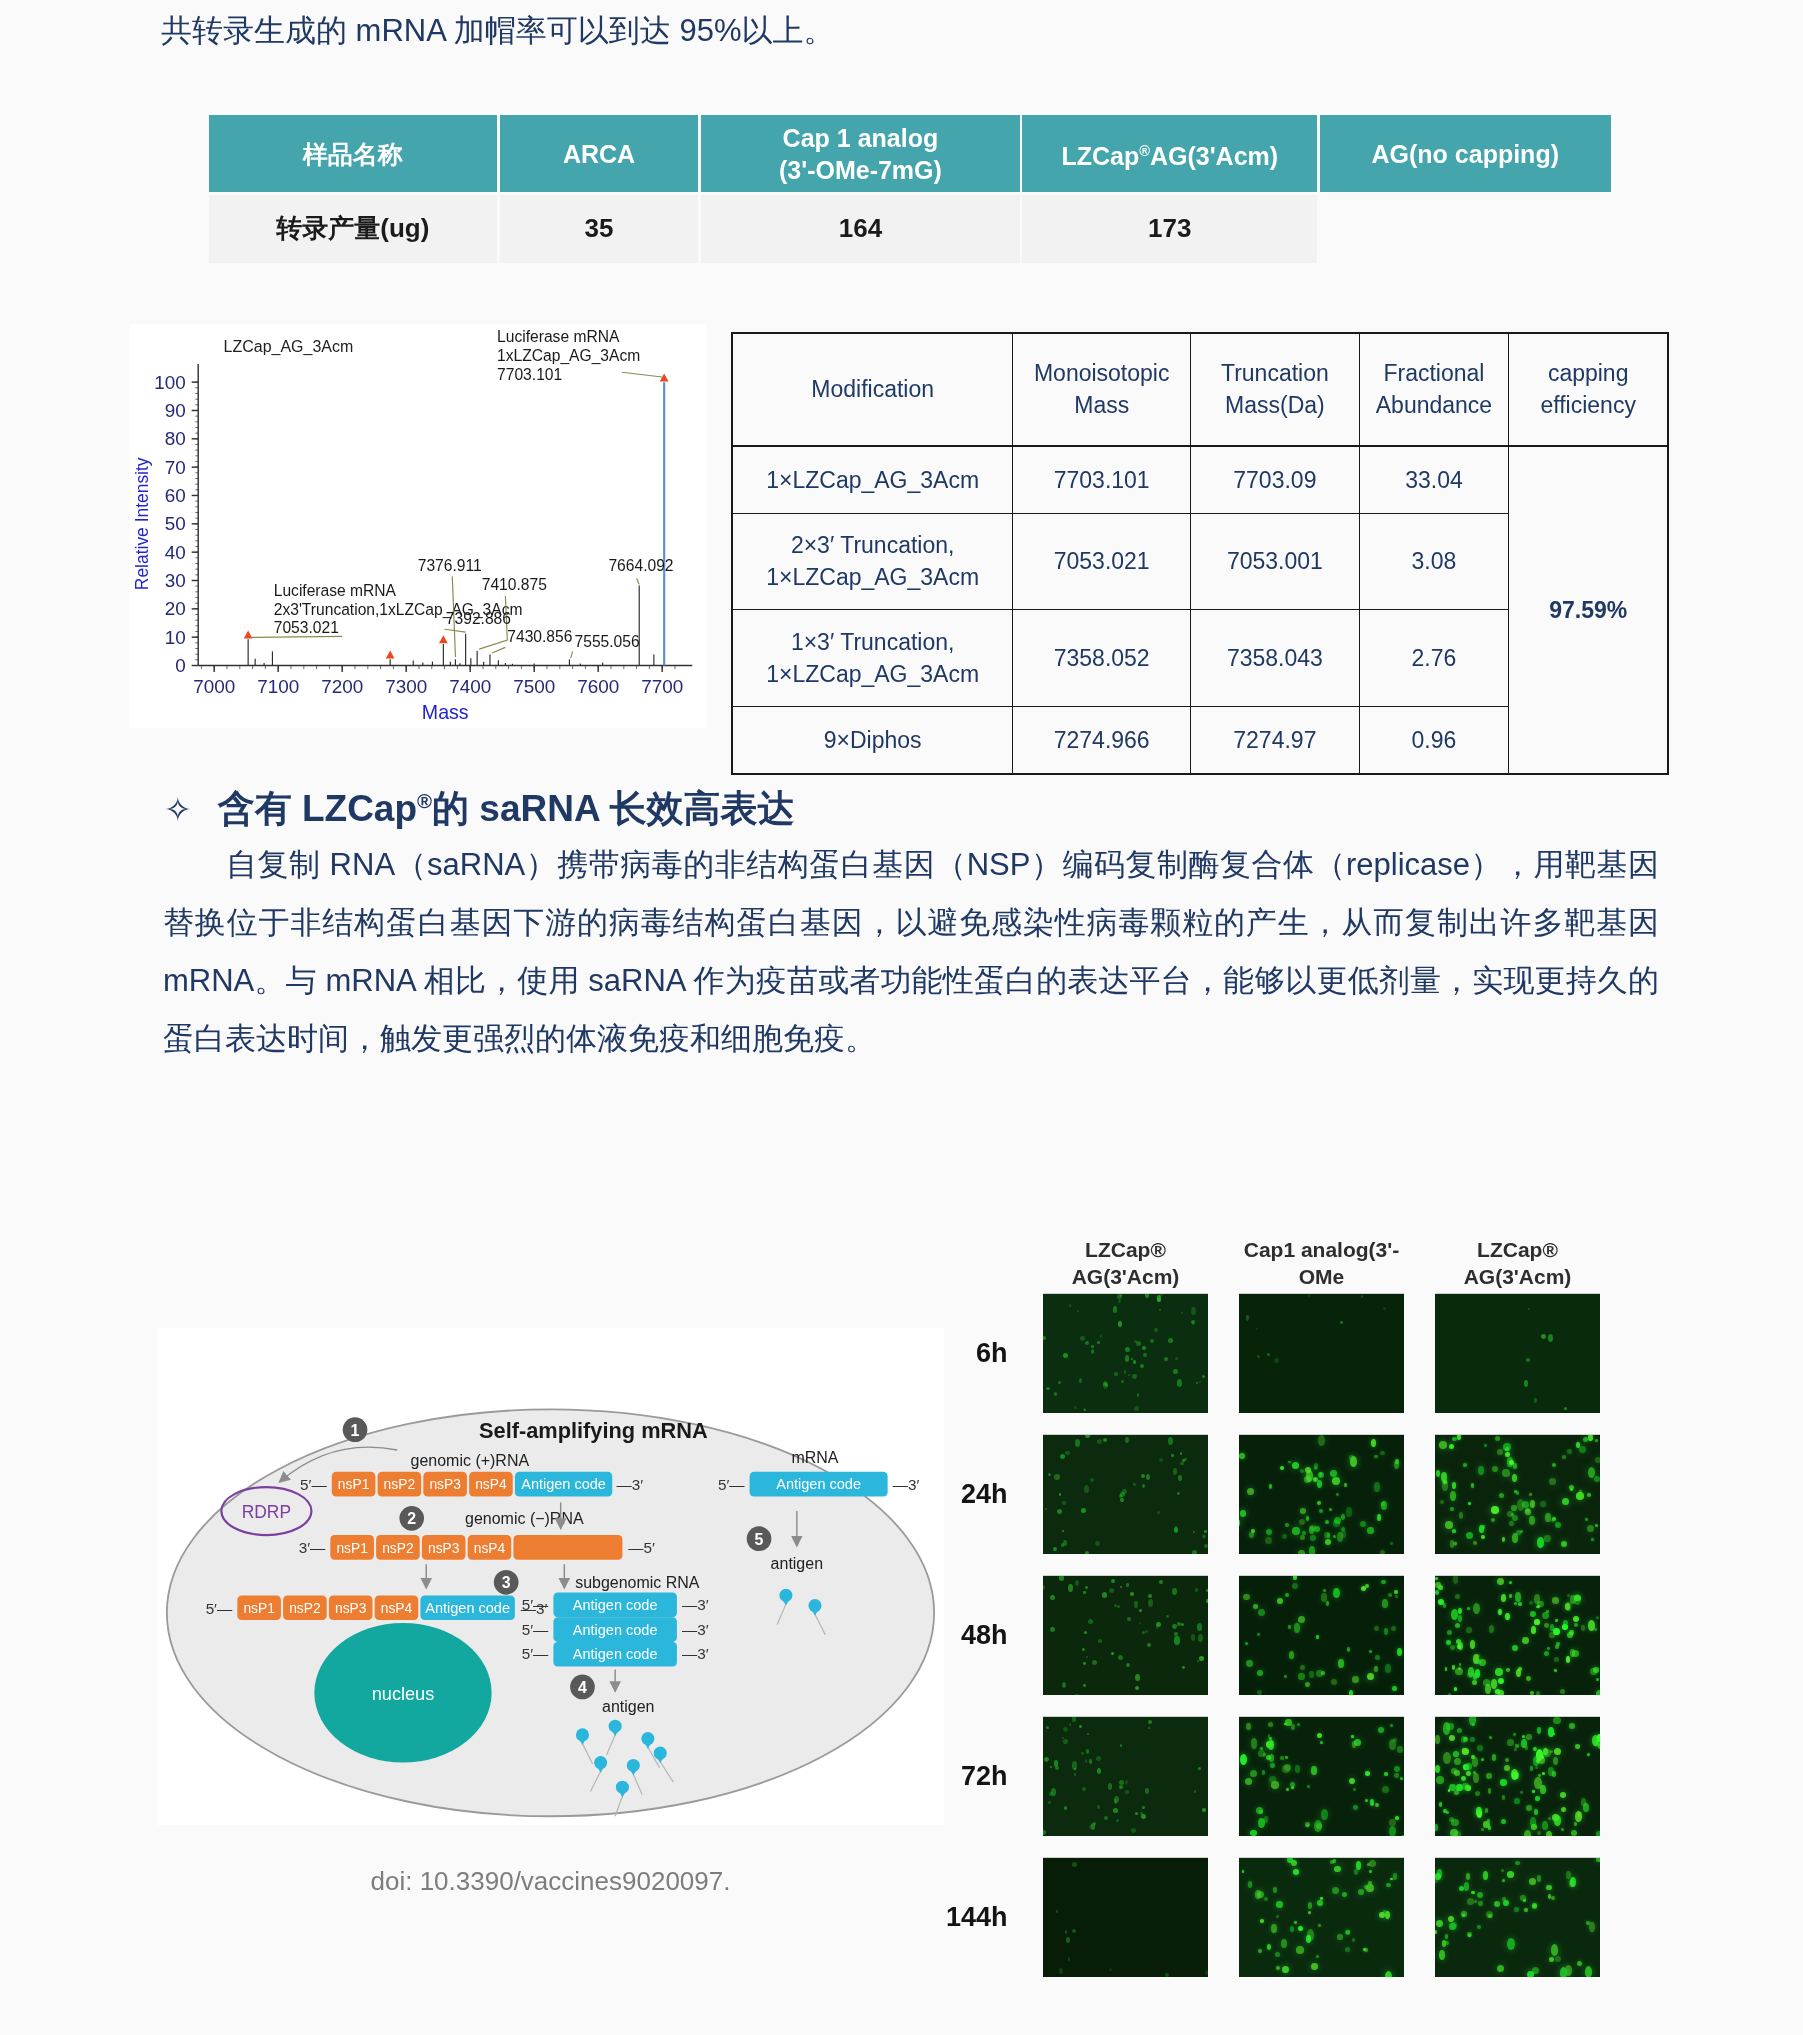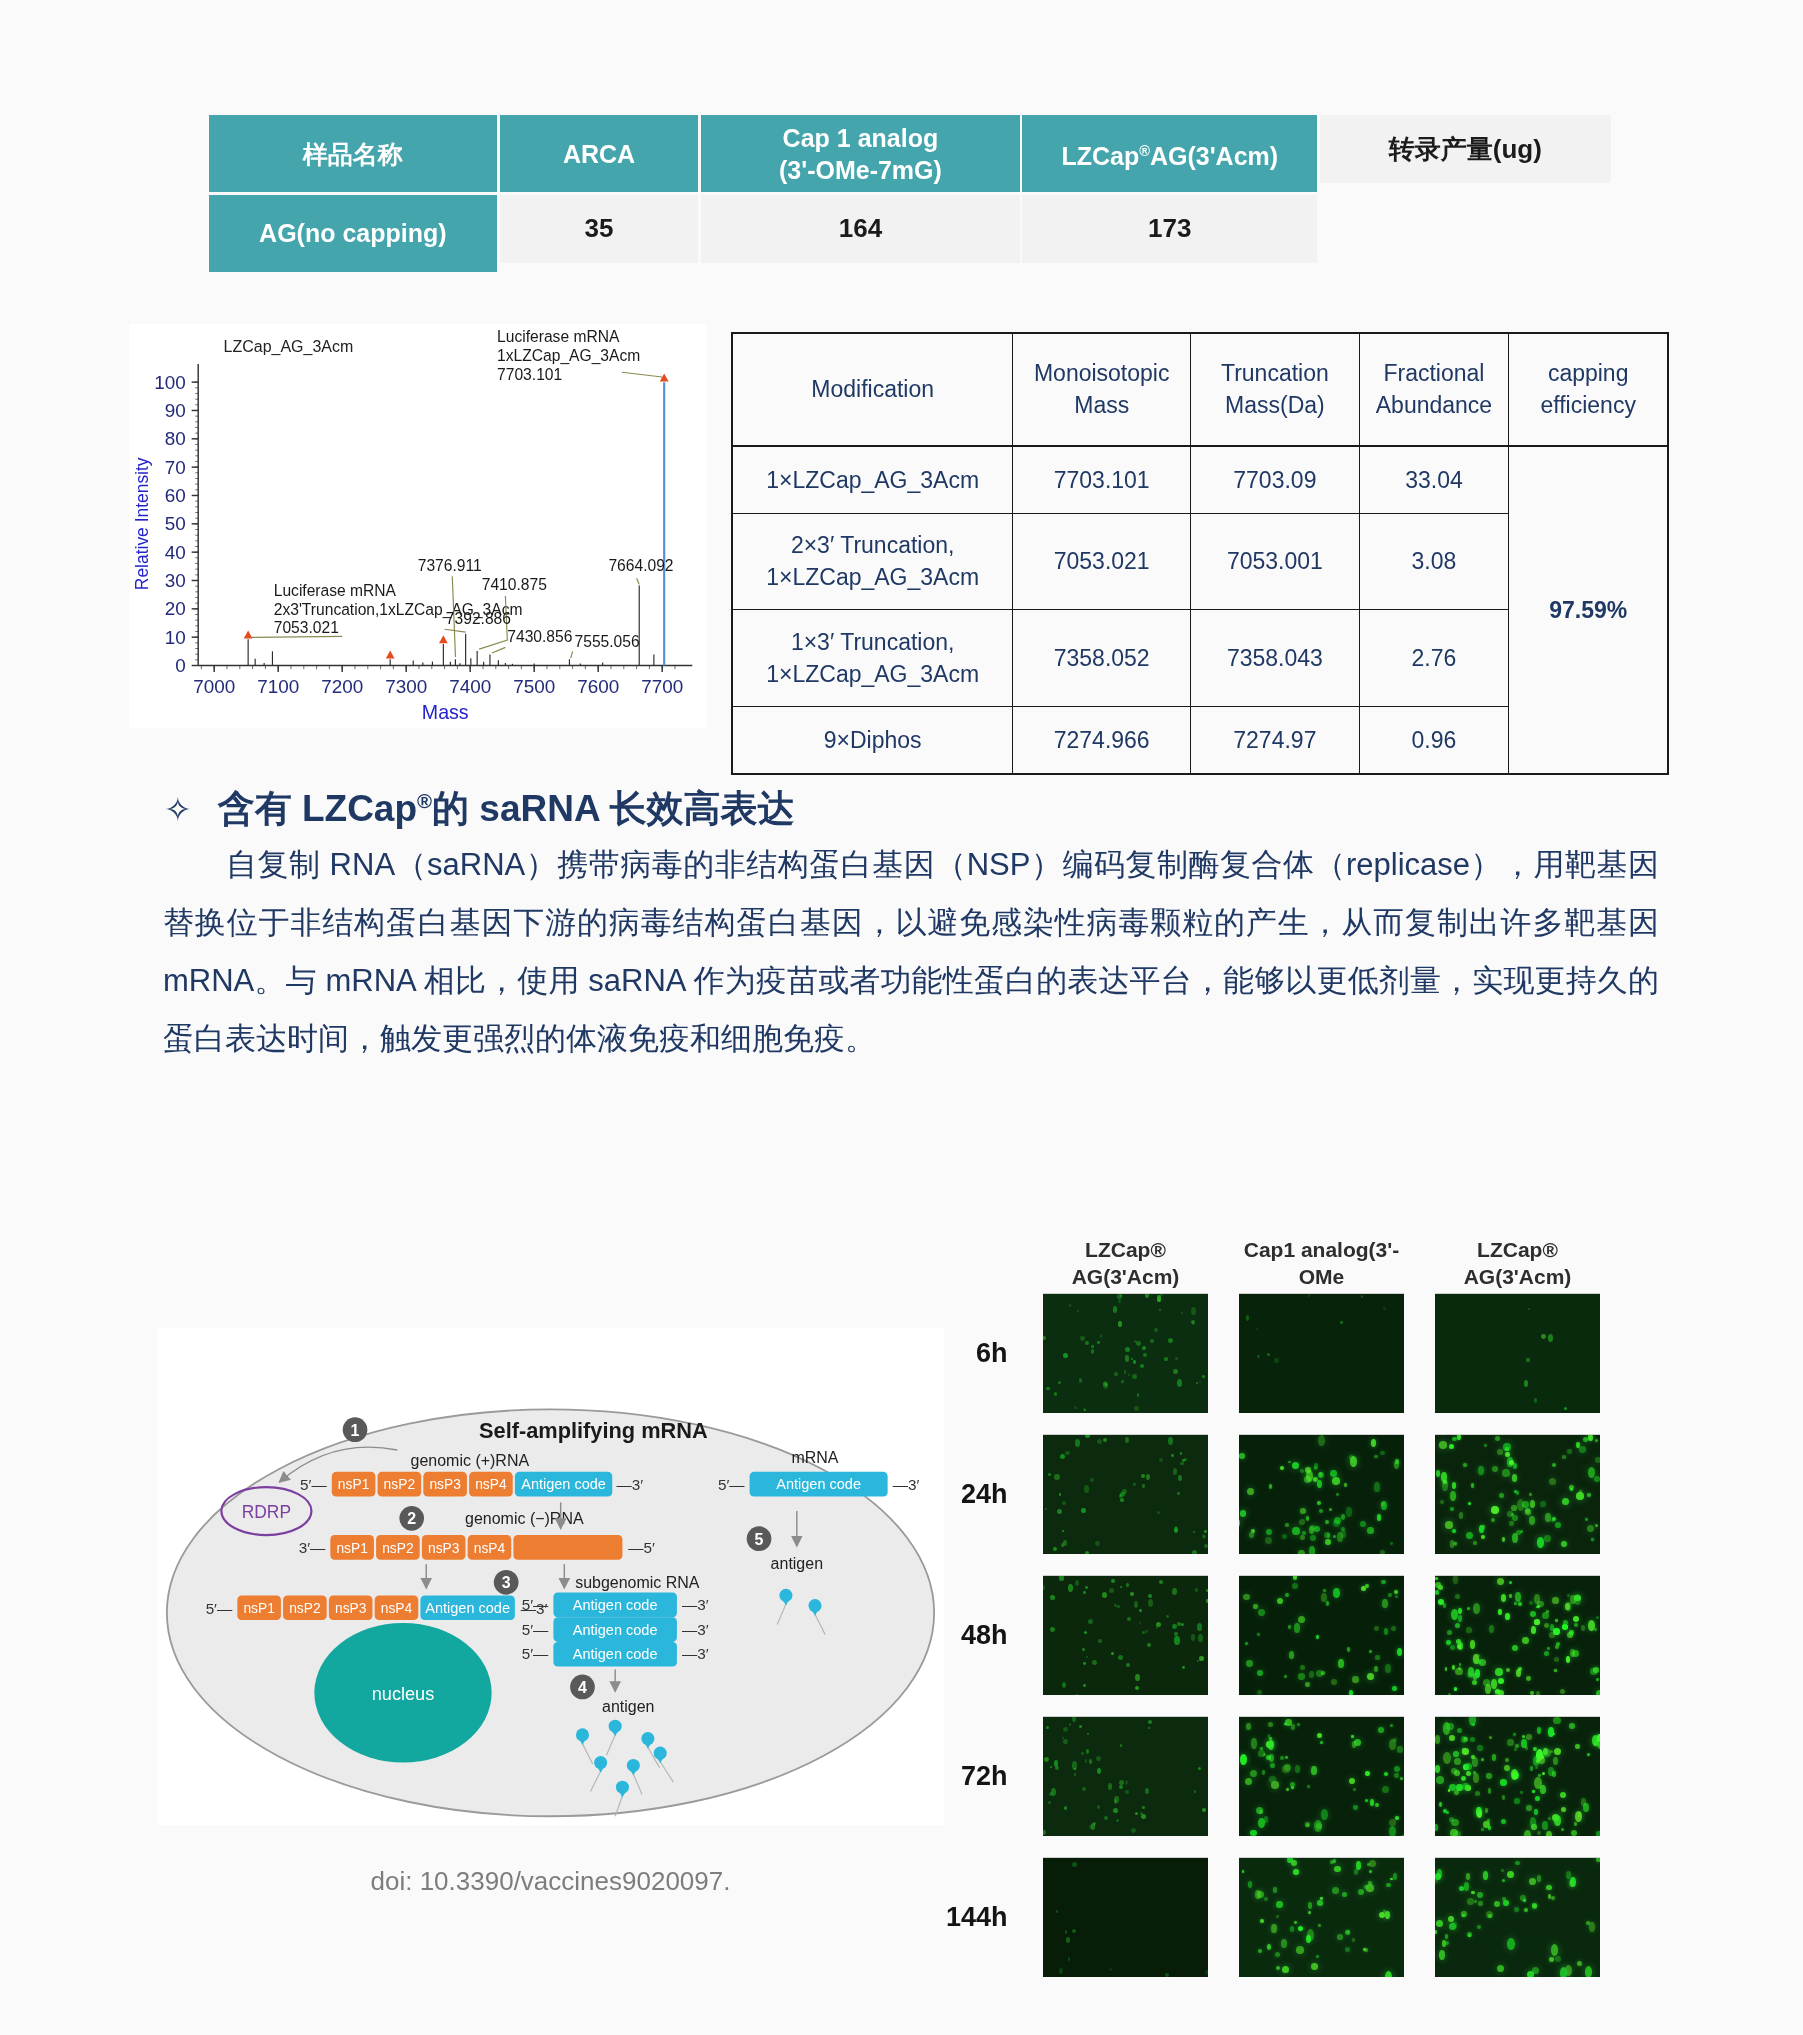--- a/index.html
+++ b/index.html
@@ -58,39 +58,40 @@
        grid-template-columns:86px 165px 165px 165px;column-gap:31px;row-gap:21px;}
   .fl-label{align-self:center;text-align:right;font-size:27px;font-weight:bold;color:#141414;padding-right:4.4px;}
   .fl-cell{width:165px;height:119px;position:relative;overflow:hidden;border-top:1.5px solid #cfcfcf;}
   .dot{position:absolute;border-radius:50%;}
 </style>
 </head>
 <body>
 
 <div class="page">
 
+  <div id="intro">共转录生成的 mRNA 加帽率可以到达 95%以上。</div>
 
   <div id="yield-table">
       <div class="yt-cell yt-head">
         <div>样品名称</div>
       </div>
       <div class="yt-cell yt-head">
         <div>ARCA</div>
       </div>
       <div class="yt-cell yt-head">
         <div>Cap 1 analog</div>
         <div>(3'-OMe-7mG)</div>
       </div>
       <div class="yt-cell yt-head">
         <div>LZCap<sup>®</sup>AG(3'Acm)</div>
       </div>
-      <div class="yt-cell yt-data">转录产量(ug)</div>
       <div class="yt-cell yt-head">
         <div>AG(no capping)</div>
       </div>
+      <div class="yt-cell yt-data">转录产量(ug)</div>
       <div class="yt-cell yt-data">35</div>
       <div class="yt-cell yt-data">164</div>
       <div class="yt-cell yt-data">173</div>
     </div>
 
   <div id="spectrum">
       <svg viewBox="0 0 795 556" width="578" height="404">
         <line x1="95" y1="470" x2="775" y2="470" stroke="#333" stroke-width="2"></line>
         <line x1="95" y1="470" x2="95" y2="55" stroke="#333" stroke-width="2"></line>
         <line x1="99.40397350993378" y1="470" x2="99.40397350993378" y2="475" stroke="#333" stroke-width="1"></line>

